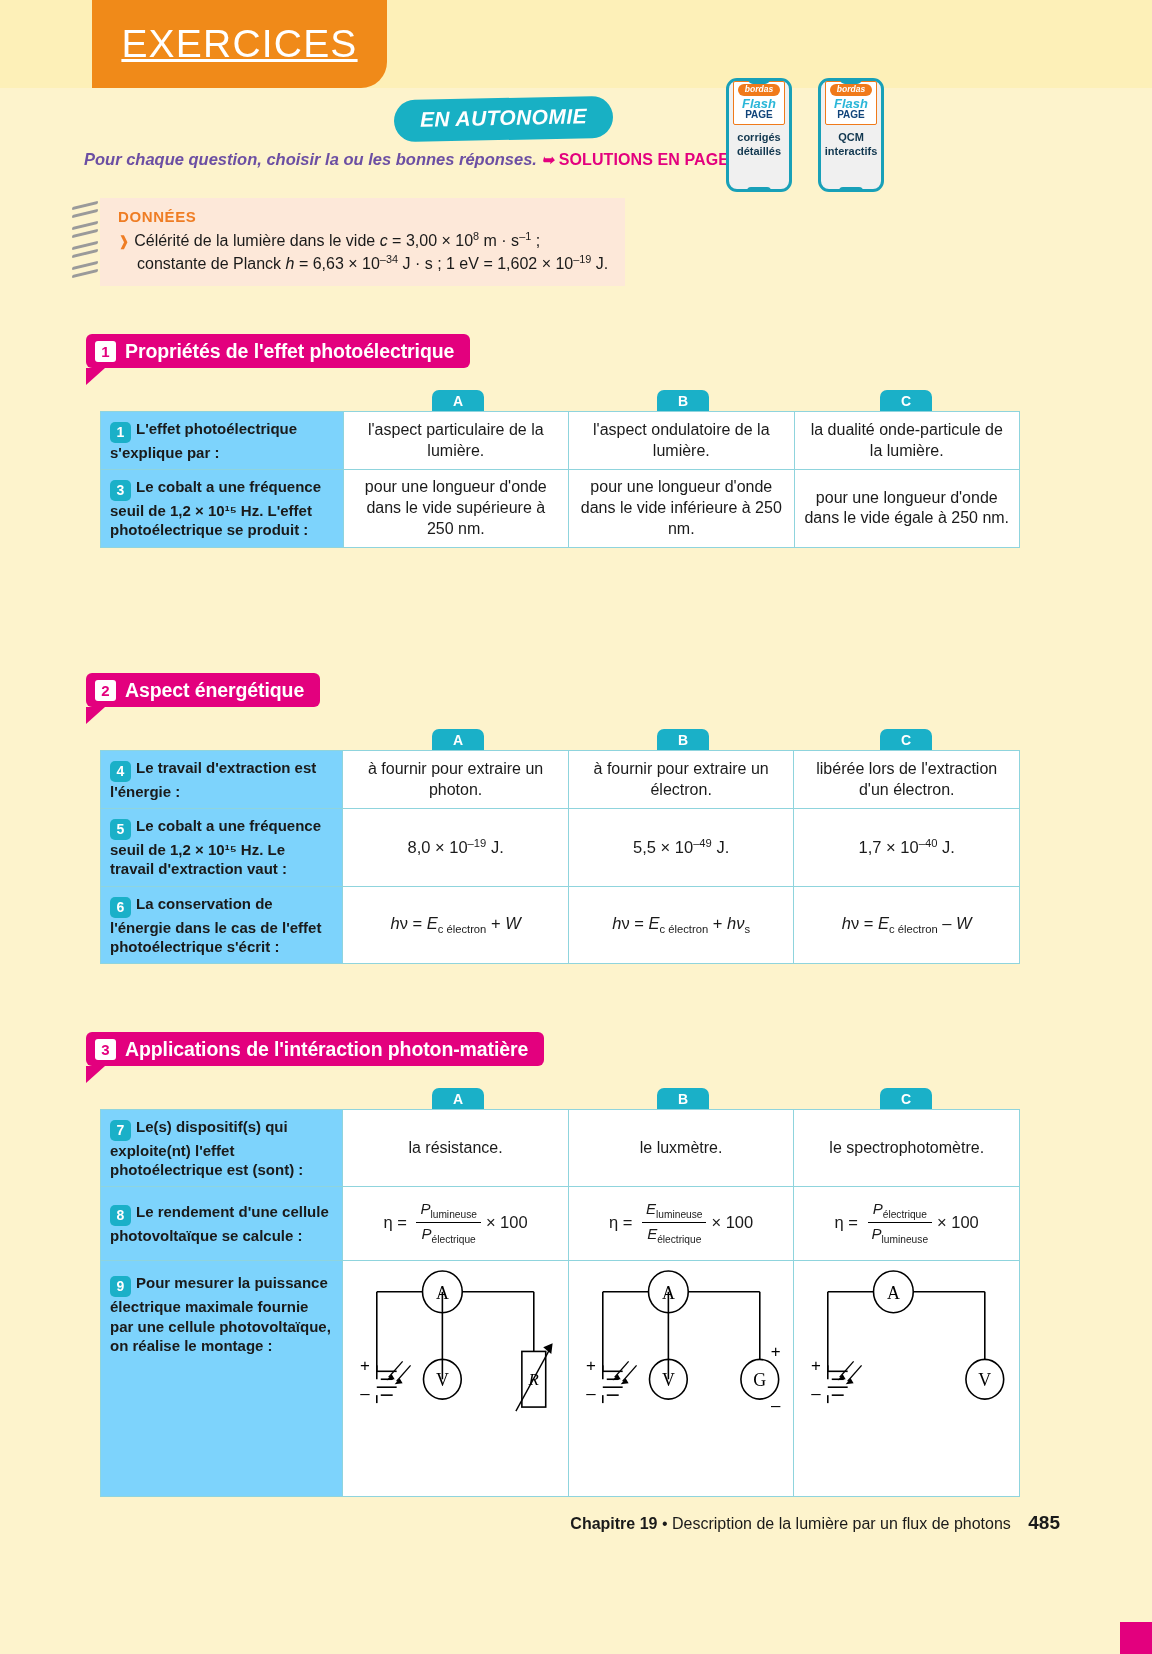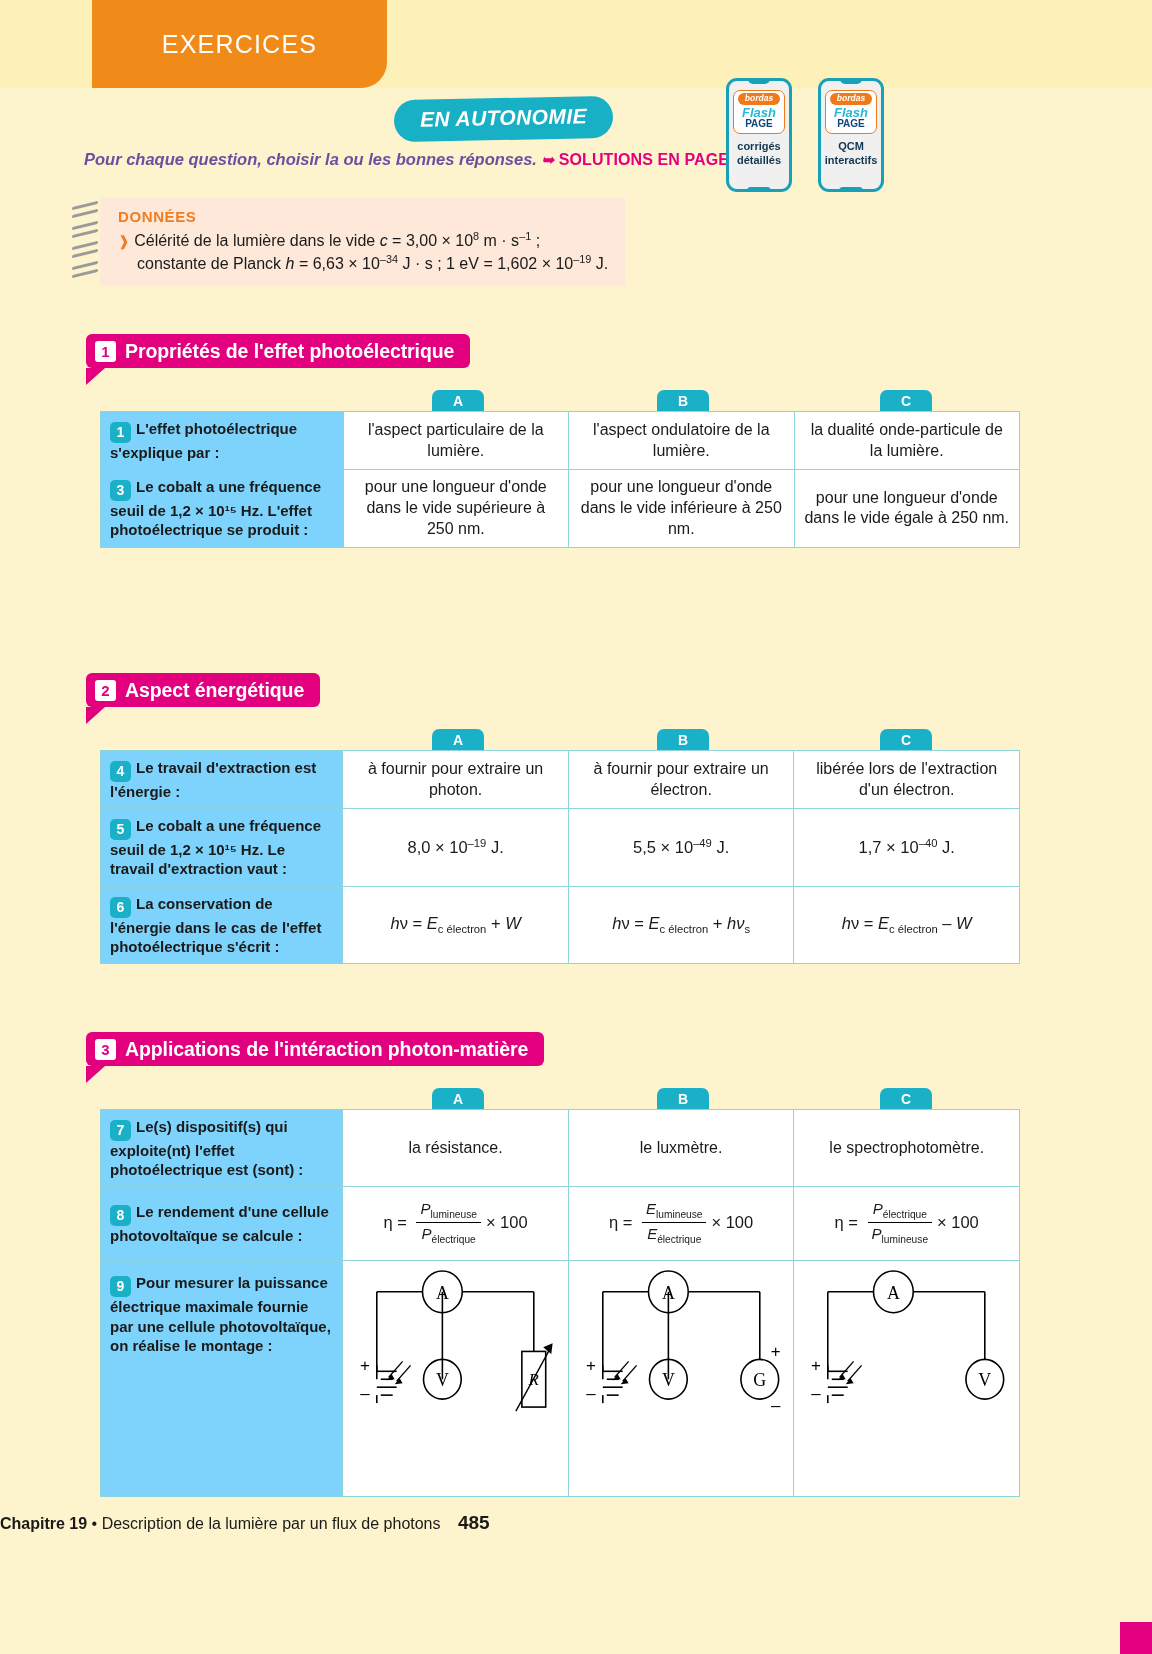--- a/index.html
+++ b/index.html
@@ -14,22 +14,23 @@
   }
   
   .top-band{ position:absolute; left:0; top:0; width:1152px; height:88px; background:#fdf0b8; }
   .exercices-tab{
     position:absolute; left:92px; top:0; width:295px; height:88px;
     background:#f08a19;
     border-bottom-right-radius:26px;
     display:flex; align-items:center; justify-content:center;
   }
   .exercices-tab span{
-    color:#fff; font-size:25px; letter-spacing:1.2px; font-weight:400;
+    color:#fff; font-size:39px; letter-spacing:1.2px; font-weight:400;
     font-family:"Liberation Sans", sans-serif;
+    text-decoration:underline;
   }
 
   
   .title-row{ position:absolute; left:84px; top:100px; width:700px; height:48px; }
   .main-title{
     position:absolute; left:0; top:0;
     font-size:34px; font-weight:bold; color:#ef8a1c; font-style:italic;
     letter-spacing:-0.3px; white-space:nowrap;
   }
   .autonomie{
@@ -60,22 +61,22 @@
     display:flex; flex-direction:column; align-items:center;
   }
   .phone.p1{ left:0; } .phone.p2{ left:92px; }
   .phone-notch{
     position:absolute; top:-3px; left:50%; transform:translateX(-50%);
     width:22px; height:6px; background:#18a0b8; border-radius:0 0 5px 5px;
   }
   .phone-foot{ position:absolute; bottom:-3px; left:50%; transform:translateX(-50%);
     width:24px; height:5px; background:#18a0b8; border-radius:4px 4px 0 0; }
   .flashlogo{
-    margin-top:9px; width:52px; background:#fff; border:1.5px solid #f07a1a;
-    border-radius:7px; display:flex; flex-direction:column; align-items:center;
+    width:52px; background:#fff; border:1.5px solid #f07a1a;
+    border-radius:2px; display:flex; flex-direction:column; align-items:center;
     padding:2px 0 3px 0;
   }
   .bordas{
     background:#f07a1a; color:#fff; font-size:8.5px; font-weight:bold;
     border-radius:7px; padding:1px 7px; font-style:italic; line-height:1.15;
   }
   .flash{ color:#29b6d8; font-size:13px; font-weight:bold; line-height:1.05; margin-top:1px; font-style:italic;}
   .pagew{ color:#10447a; font-size:10px; font-weight:bold; line-height:1.05; }
   .phone-cap{
     margin-top:6px; text-align:center; font-size:11px; font-weight:bold;
@@ -153,21 +154,21 @@
   }
   .frac .nu{ display:block; padding:0 4px 1px 4px; font-size:15px; }
   .frac .de{ display:block; border-top:1.3px solid #000; padding:1px 4px 0 4px; font-size:15px; }
 
   
   .circ{ width:100%; height:100%; display:block; }
 
   
   .footer{
     position:absolute; left:0; top:1512px; width:1060px;
-    text-align:left; font-size:16px; color:#1a1a1a;
+    text-align:right; font-size:16px; color:#1a1a1a;
   }
   .footer b{ font-weight:bold; }
   .pagenum{ font-weight:bold; font-size:19px; margin-left:13px; }
   .corner{
     position:absolute; right:0; bottom:0; width:32px; height:32px; background:#e3007e;
   }
 </style>
 </head>
 <body>
 

